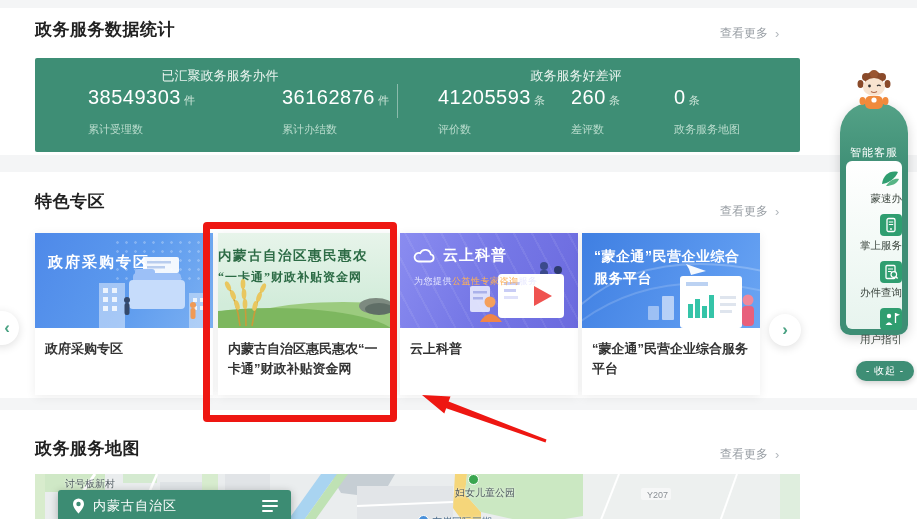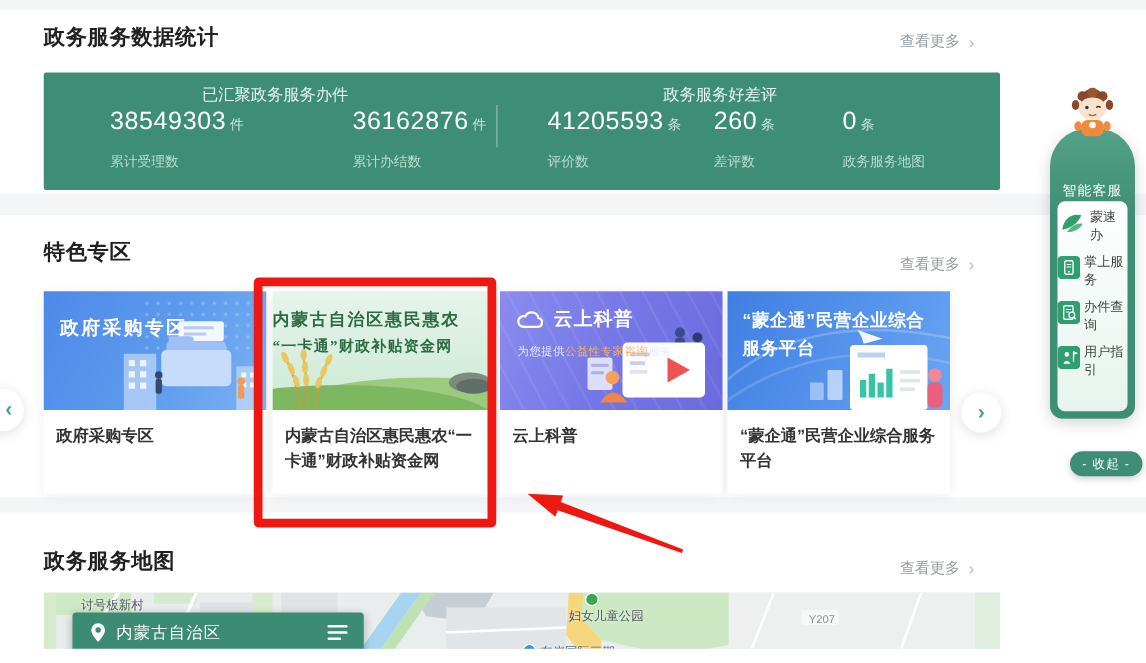--- a/index.html
+++ b/index.html
@@ -73,21 +73,21 @@
         box-shadow:0 2px 6px rgba(0,0,0,.15);}
 
   
   .as-wrap{position:absolute;left:840px;top:86px;width:70px;z-index:60;}
   .as-body{position:absolute;left:0;top:17px;width:68px;height:232px;border-radius:30px 30px 10px 10px;
         background:linear-gradient(#54a287,#3E8E75 30%);box-shadow:0 3px 12px rgba(0,0,0,.18);}
   .as-mascot{position:absolute;left:14px;top:-16px;}
   .as-hd{position:absolute;top:42px;width:100%;text-align:center;font-size:11px;color:#fff;letter-spacing:1px;}
   .as-panel{position:absolute;left:6px;top:58px;width:56px;height:168px;border-radius:6px;
         background:linear-gradient(#ffffff,#e7f4ee);padding-top:6px;box-sizing:border-box;}
-  .as-item{display:flex;flex-direction:row;align-items:flex-start;gap:3px;margin-bottom:8px;cursor:pointer;}
+  .as-item{display:flex;flex-direction:column;align-items:flex-end;gap:3px;margin-bottom:8px;cursor:pointer;}
   .as-item .lab{font-size:10.5px;color:#3c463f;}
   .as-pill{position:absolute;left:16px;top:258px;width:58px;height:20px;border-radius:11px;background:#3E8E75;
         color:#fff;font-size:10px;display:flex;align-items:center;justify-content:center;cursor:pointer;
         box-shadow:0 2px 6px rgba(0,0,0,.2);letter-spacing:1px;}
 </style>
 </head>
 <body>
 
 <div id="root">
   <div class="strip" style="top:0;height:8px;"></div>

